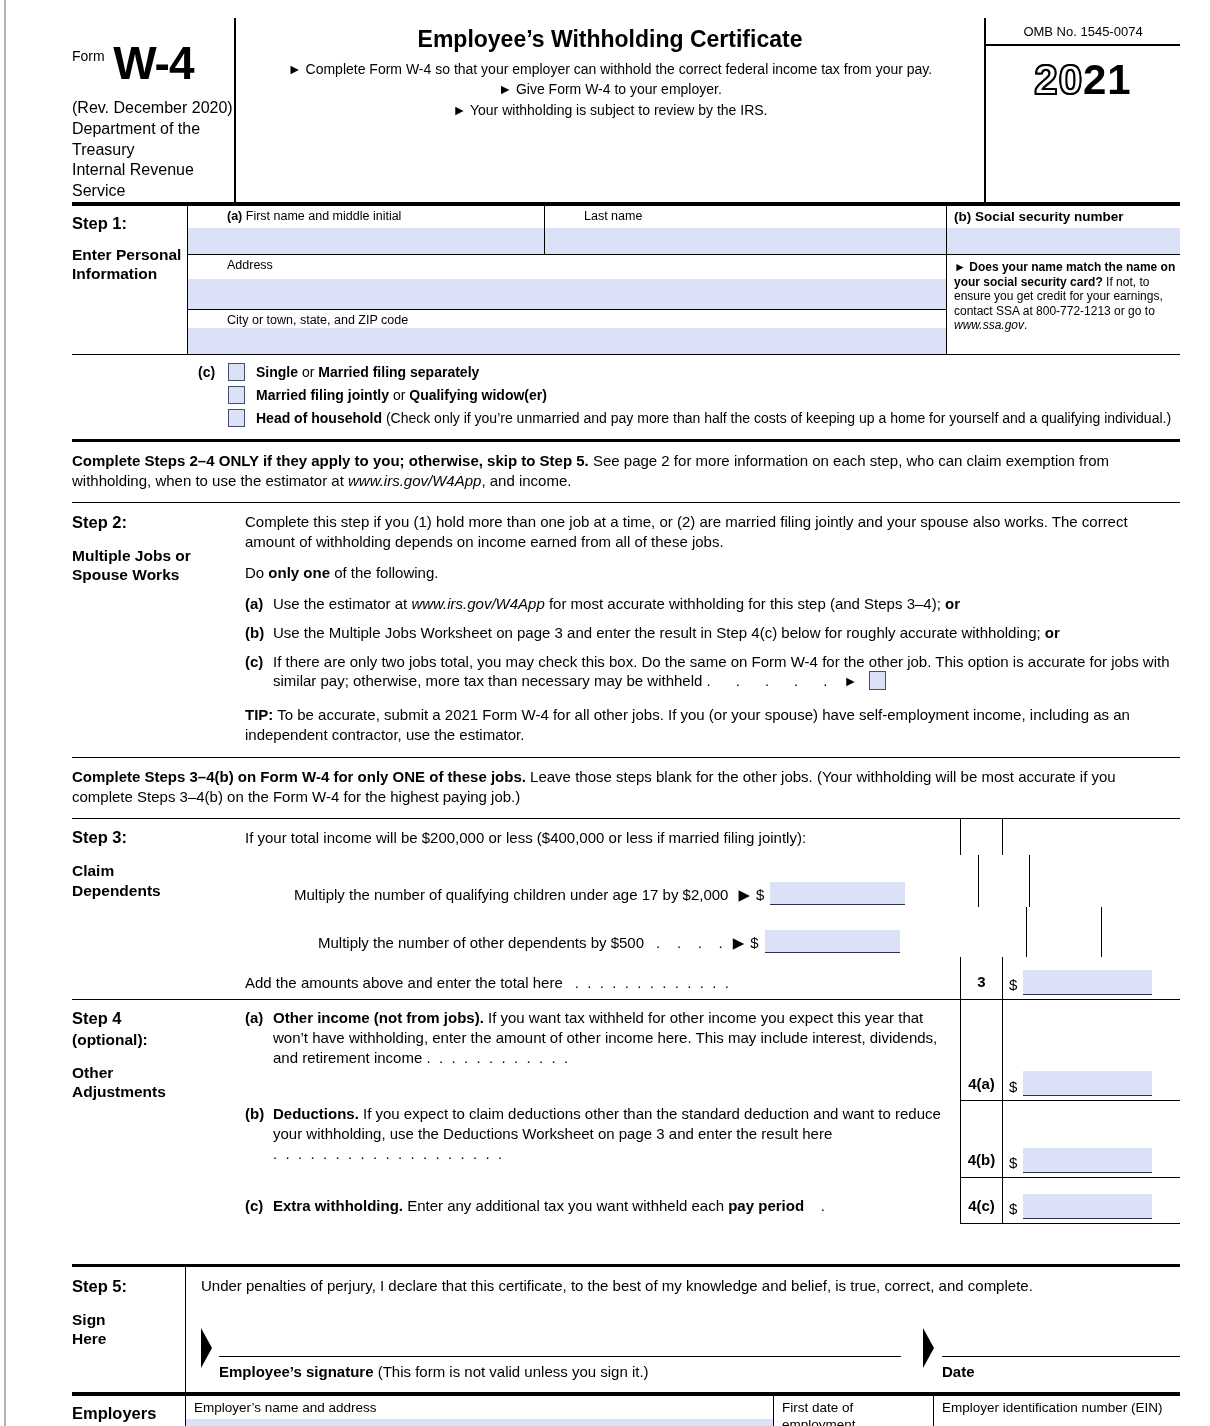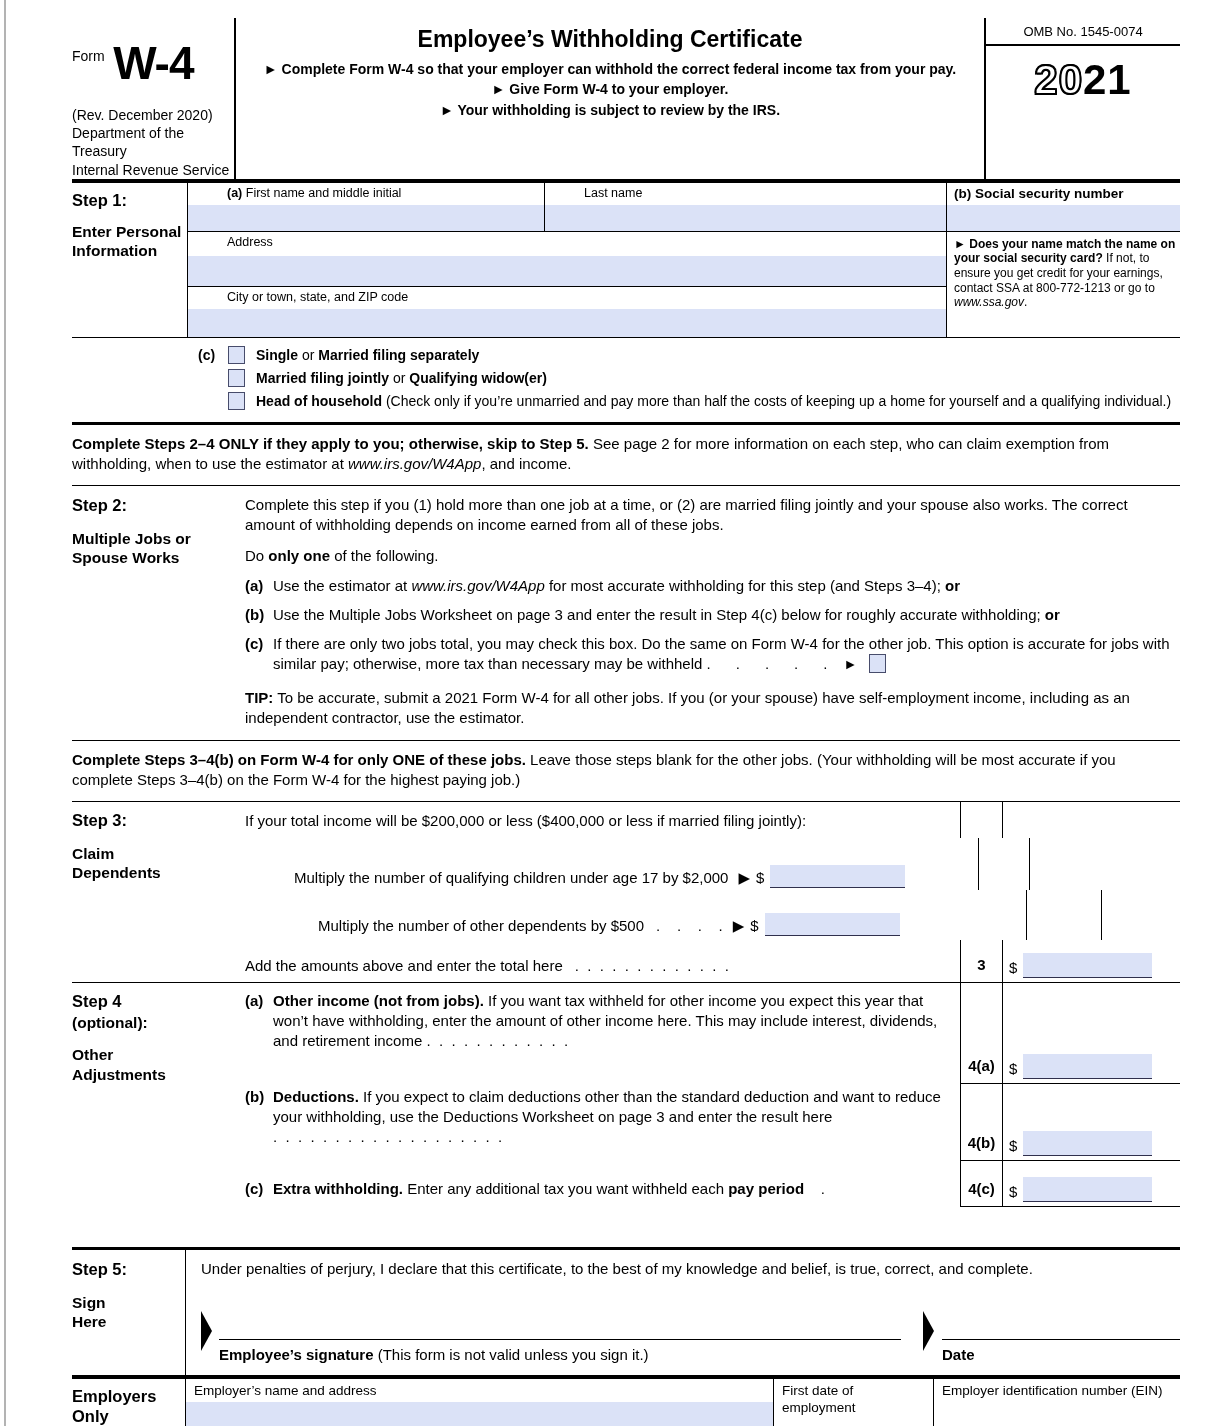--- a/index.html
+++ b/index.html
@@ -9,24 +9,24 @@
     -webkit-font-smoothing:antialiased;
   }
   .scan-edge { position:absolute; left:4px; top:0; width:2px; height:1426px; background:#b3b3b3; }
   .page { position:absolute; left:72px; top:18px; width:1108px; }
 
   
   .hdr { display:flex; border-bottom:4px solid #000; }
   .hdr-left { width:162px; padding-top:18px; }
   .form-word { font-size:14px; display:inline-block; vertical-align:18px; }
   .form-num { font-size:46px; font-weight:bold; letter-spacing:-1px; display:inline-block; margin-left:4px; }
-  .rev { font-size:14px; line-height:1.3; margin-top:16px; }
+  .rev { font-size:16px; line-height:1.3; margin-top:8px; }
   .hdr-center { flex:1; border-left:2px solid #000; text-align:center; padding:8px 6px 6px 6px; }
   .hdr-title { font-size:23px; font-weight:bold; margin-bottom:6px; }
-  .hdr-bullet { font-size:14px; font-weight:bold; line-height:1.45; }
+  .hdr-bullet { font-size:14px; font-weight:normal; line-height:1.45; }
   .hdr-right { width:194px; border-left:2px solid #000; text-align:center; display:flex; flex-direction:column; }
   .omb { font-size:13px; padding:6px 2px 5px 2px; border-bottom:2px solid #000; }
   .year { font-size:42px; font-weight:bold; letter-spacing:1px; margin-top:10px; }
   .year-outline { color:#fff; -webkit-text-stroke:1.8px #000; text-shadow:-1px -1px 0 #000, 1px -1px 0 #000, -1px 1px 0 #000, 1px 1px 0 #000; }
 
   
   .blue { background:#dbe2f7; }
   .bold { font-weight:bold; }
   .italic { font-style:italic; }
   .dots { white-space:pre; }
@@ -162,21 +162,21 @@
           <div class="cell-label">Last name</div>
           <div class="cell-input blue"></div>
         </div>
       </div>
       <div class="s1-row" style="height:54px;">
         <div class="s1-cell" style="flex:1;">
           <div class="cell-label">Address</div>
           <div class="cell-input blue" style="height:30px;"></div>
         </div>
       </div>
-      <div class="s1-row" style="height:50px; border-bottom:none;">
+      <div class="s1-row" style="height:44px; border-bottom:none;">
         <div class="s1-cell" style="flex:1;">
           <div class="cell-label">City or town, state, and ZIP code</div>
           <div class="cell-input blue" style="height:28px;"></div>
         </div>
       </div>
     </div>
     <div class="s1-right">
       <div class="s1-cell" style="height:48px; flex:none;">
         <div class="ssn-label">
           <span>(b)</span>

